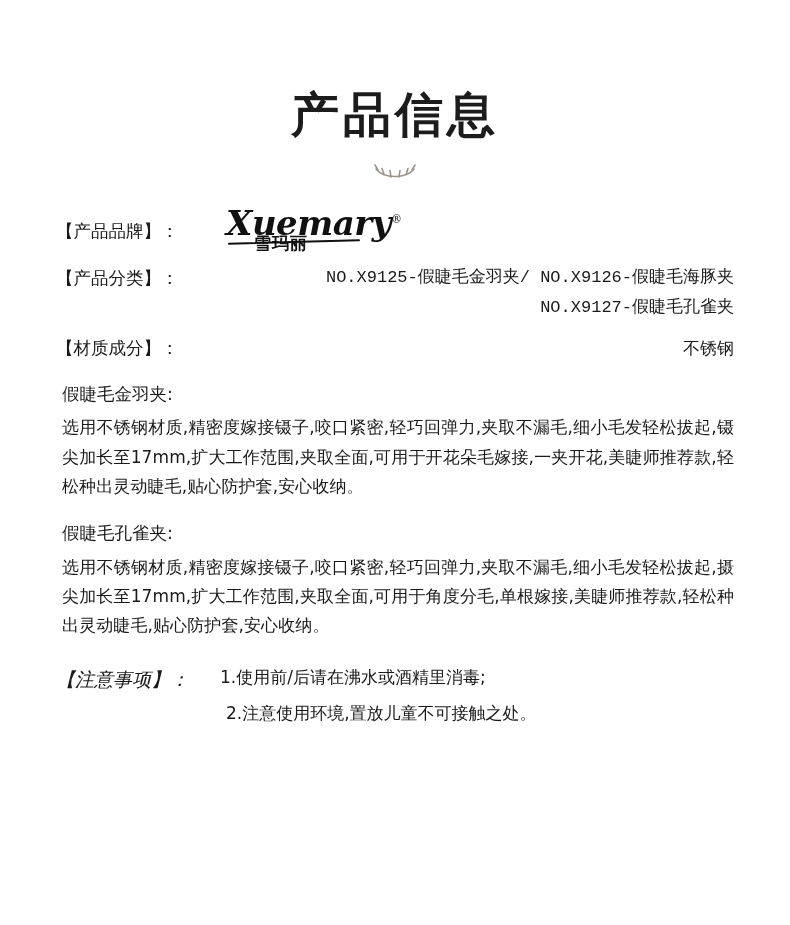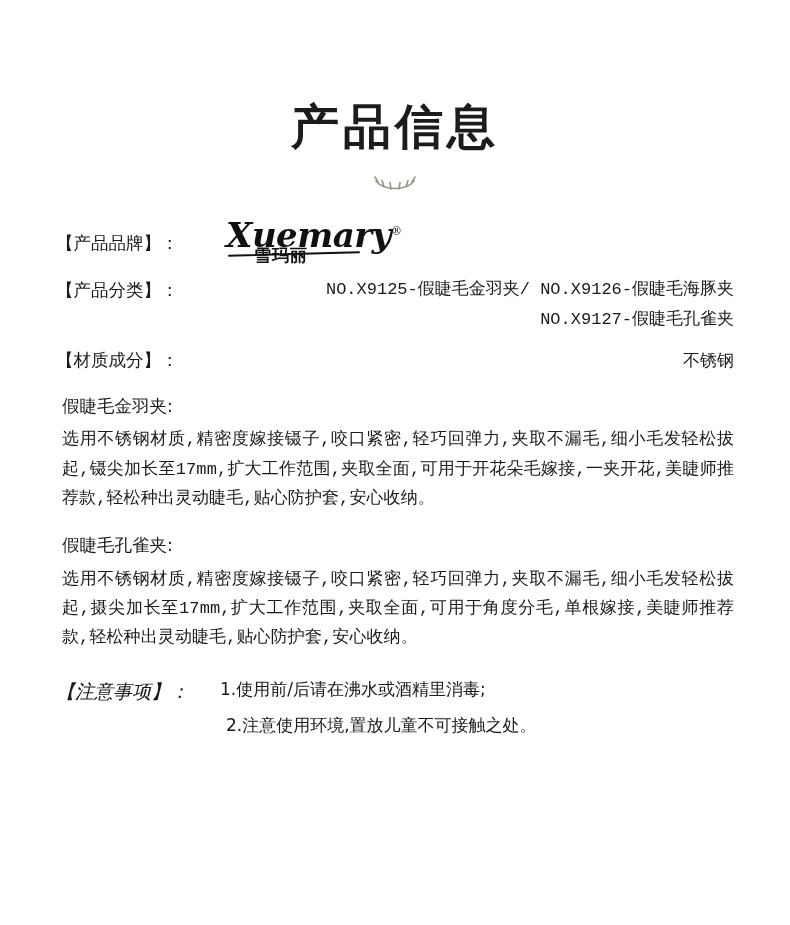--- a/index.html
+++ b/index.html
@@ -19,21 +19,21 @@
     width: 790px;
     height: 925px;
     box-sizing: border-box;
   }
   .page-title {
     text-align: center;
     font-size: 48px;
     font-weight: bold;
     letter-spacing: 4px;
     color: #1c1c1c;
-    margin: 12px;
+    margin: 0;
     padding-top: 88px;
     line-height: 1.1;
   }
   .lash-divider {
     text-align: center;
     margin-top: 22px;
     height: 26px;
   }
   .lash-divider svg {
     display: inline-block;
@@ -126,21 +126,20 @@
     margin: 0 0 7px 6px;
     line-height: 1.4;
   }
   .product-desc {
     font-size: 17px;
     line-height: 1.72;
     color: #1a1a1a;
     margin: 0 0 0 6px;
     text-align: justify;
     letter-spacing: 0.1px;
-    font-family: Liberation Mono, monospace;
   }
   .notes-row {
     display: flex;
     align-items: flex-start;
     margin-top: 24px;
   }
   .notes-label {
     width: 150px;
     flex: 0 0 150px;
     font-size: 19px;

